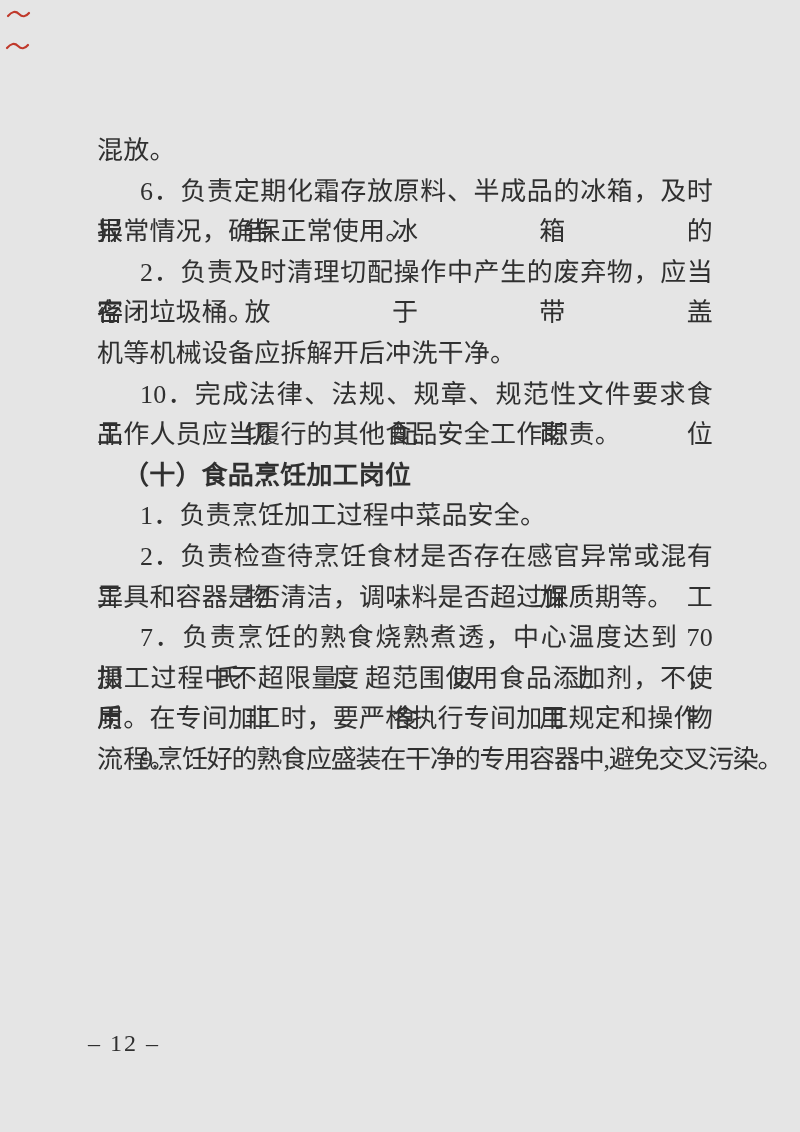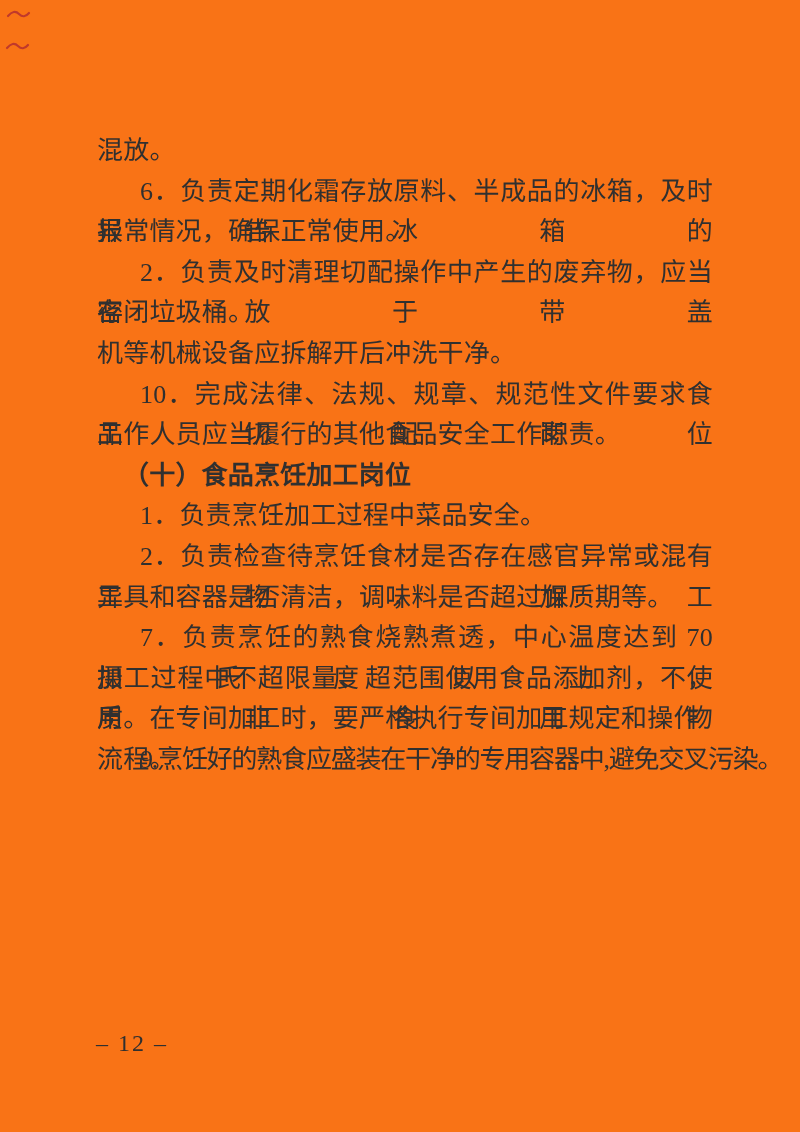--- a/index.html
+++ b/index.html
@@ -4,21 +4,21 @@
 <style>
   html, body {
     margin: 0;
     padding: 0;
     background: #ffffff;
   }
   .page {
     position: relative;
     width: 800px;
     height: 1132px;
-    background: #f97316;
+    background: #e5e5e5;
     overflow: hidden;
     font-family: "Liberation Serif", "DejaVu Serif", serif;
     color: #303030;
   }
   .red-marks {
     position: absolute;
     left: 4px;
     top: 4px;
     width: 30px;
     height: 60px;
@@ -47,21 +47,21 @@
   .head {
     font-weight: bold;
     text-indent: 26px;
   }
   .squeeze {
     white-space: nowrap;
     letter-spacing: -1.2px;
   }
   .page-number {
     position: absolute;
-    left: 96px;
+    left: 88px;
     top: 1028px;
     font-size: 24px;
     line-height: 30px;
     letter-spacing: 2px;
     color: #303030;
   }
 </style>
 </head>
 <body>
 

